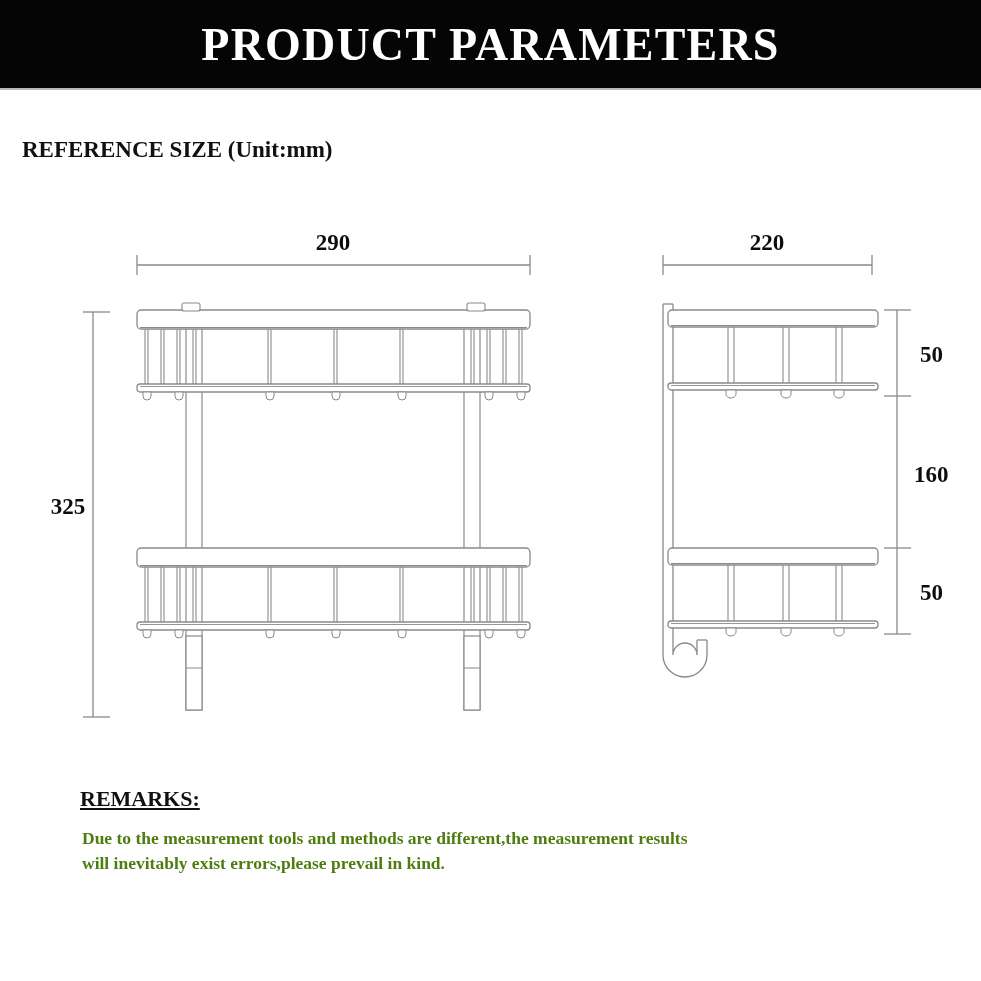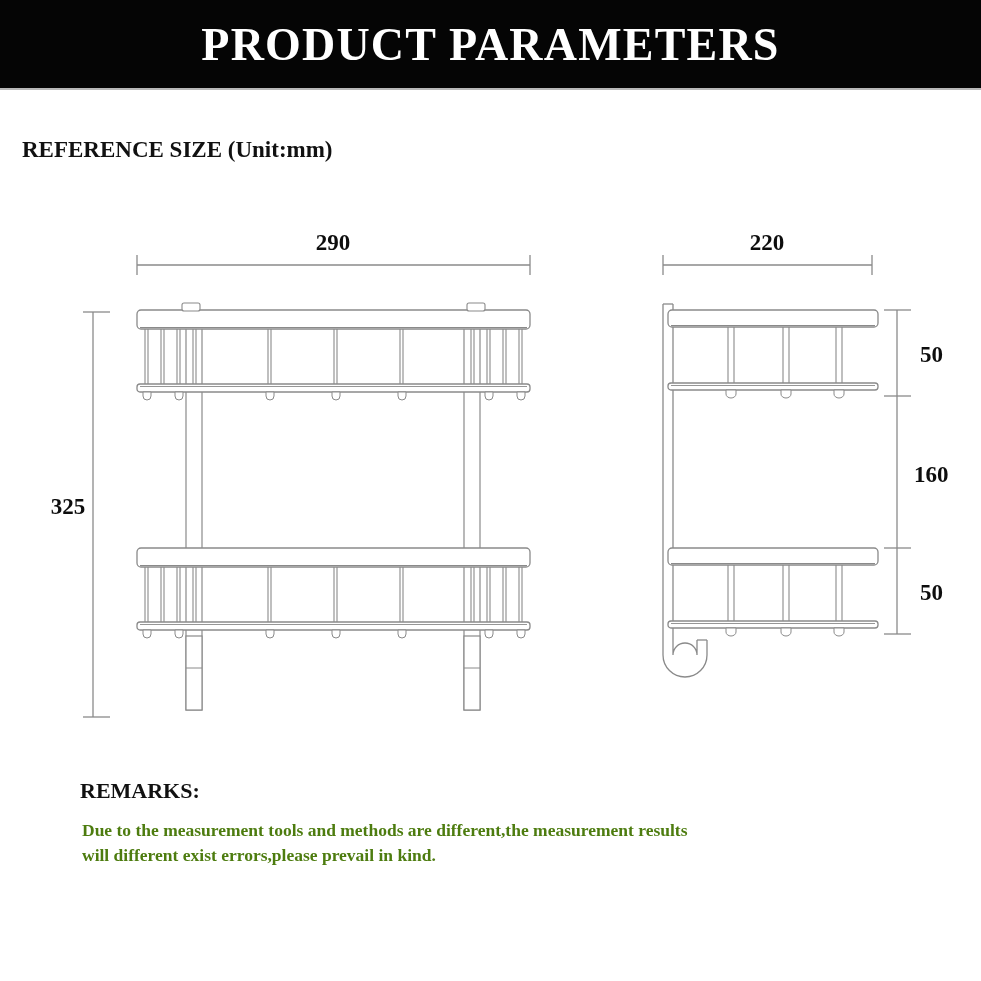--- a/index.html
+++ b/index.html
@@ -70,21 +70,22 @@
   #remarks-block {
     position: absolute;
     left: 80px;
     top: 778px;
     width: 830px;
   }
   #remarks-title {
     font-size: 22px;
     font-weight: bold;
     color: #111111;
-    margin: 0 0 14px 0;
+    margin: 8px 0 14px 0;
+    text-decoration: underline;
   }
   .remarks-line {
     font-size: 17.5px;
     font-weight: bold;
     color: #4d7c0f;
     line-height: 1.45;
     margin: 0;
     padding-left: 2px;
   }
 
@@ -276,16 +277,16 @@
           <text class="dim-text" x="920" y="430">50</text>
         </g>
       </g>
 
     </svg>
   </div>
 
   <div id="remarks-block">
     <div id="remarks-title">REMARKS:</div>
     <p class="remarks-line">Due to the measurement tools and methods are different,the measurement results</p>
-    <p class="remarks-line">will different exist errors,please prevail in kind.</p>
+    <p class="remarks-line">will inevitably exist errors,please prevail in kind.</p>
   </div>
 
 </div>
 
 </body></html>

